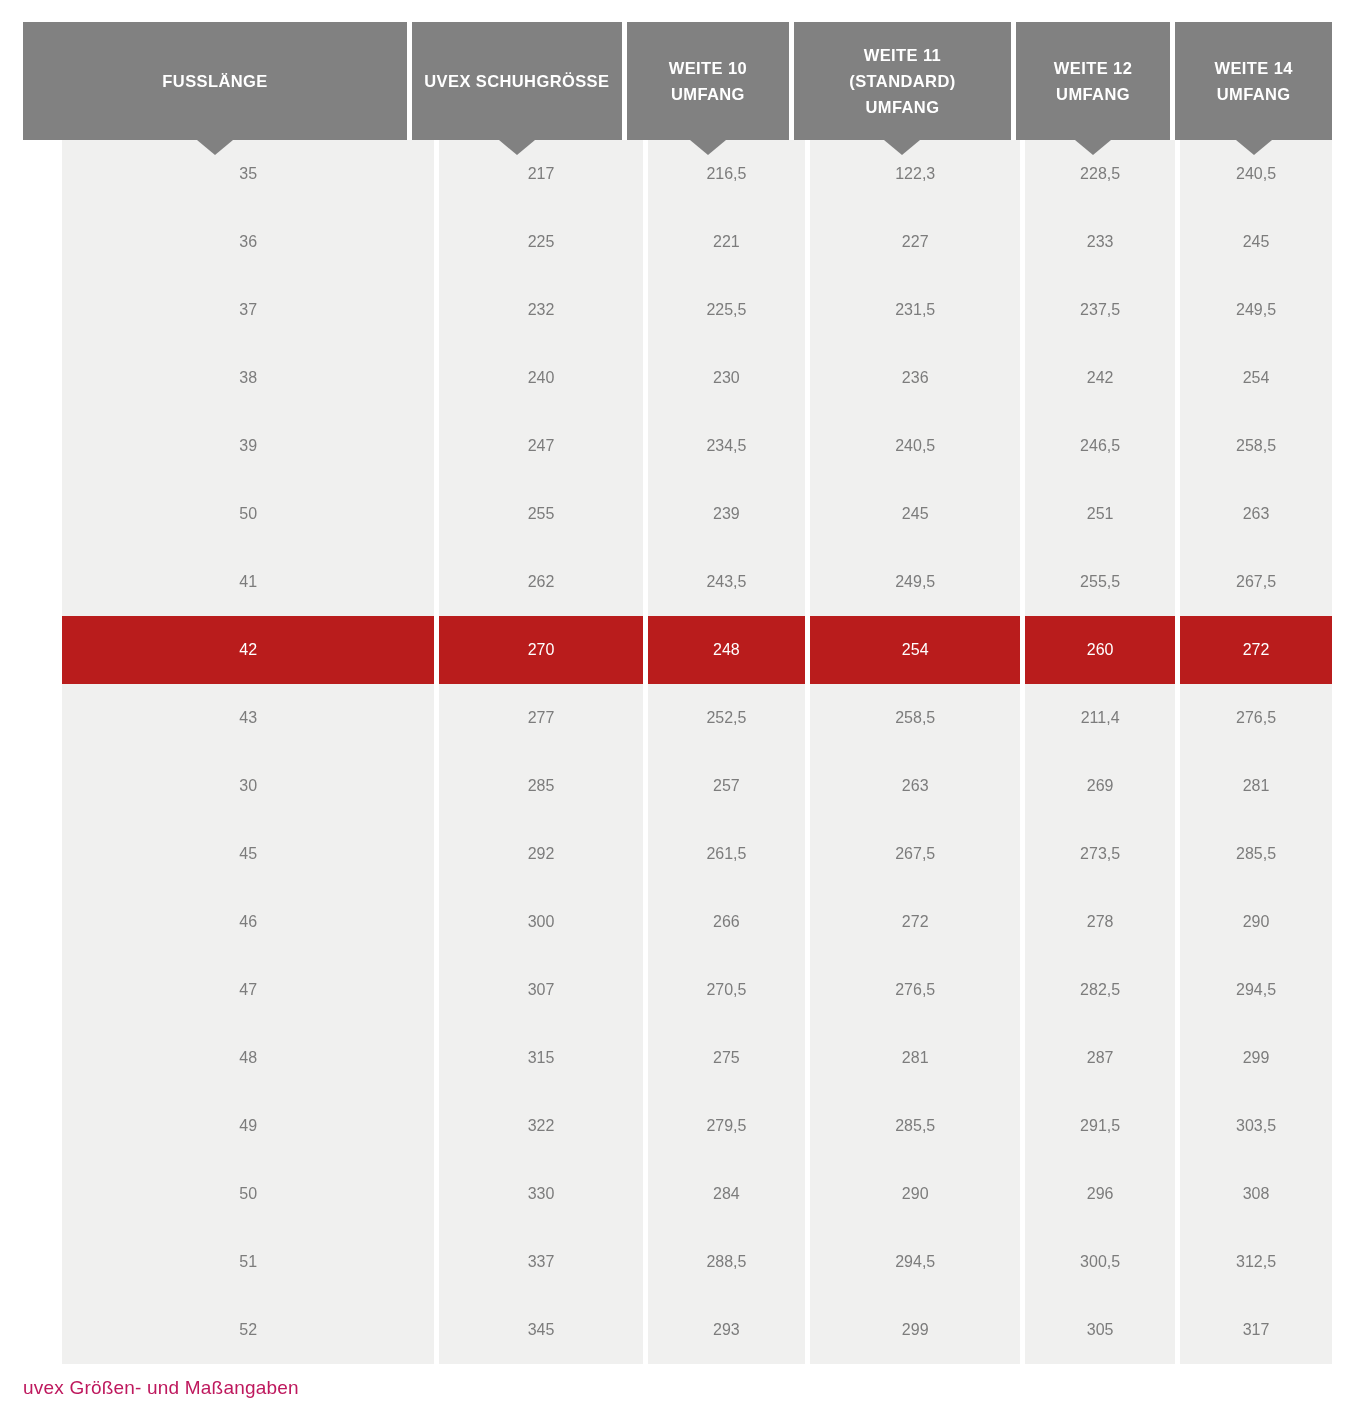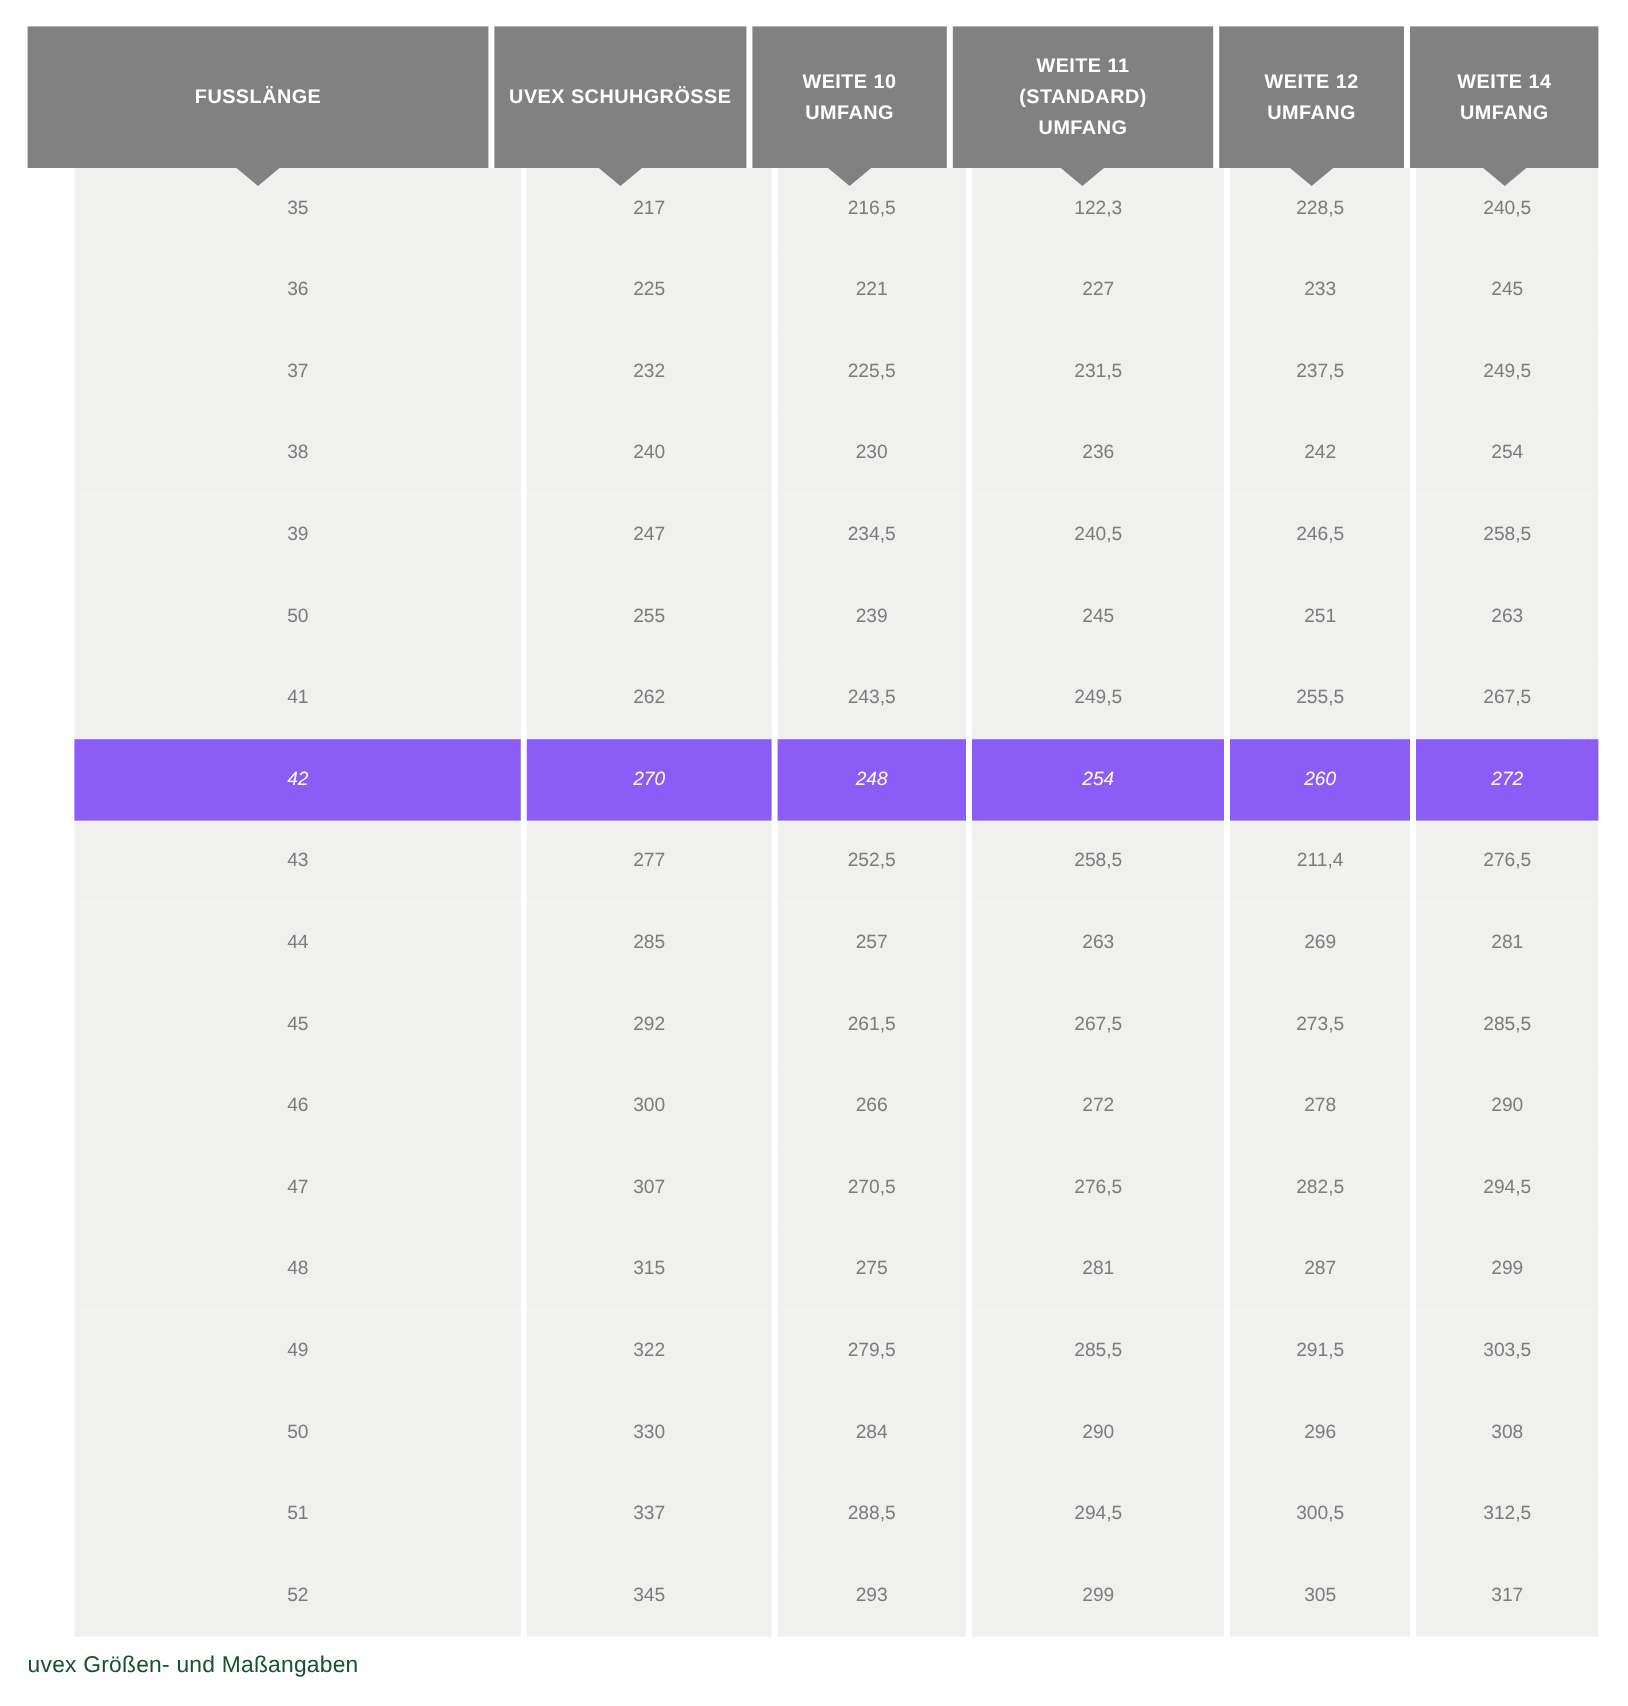--- a/index.html
+++ b/index.html
@@ -47,27 +47,26 @@
   .tbody .trow { height: 68px; padding-left: 39px; }
   .trow .cell {
     background: #f0f0ef;
     color: #7c7c7c;
     font-size: 16px;
     display: flex;
     align-items: center;
     justify-content: center;
   }
   .trow.highlight .cell {
-    background: #8b5cf6;
+    background: #b91c1c;
     color: #ffffff;
-    font-style: italic;
   }
   .caption {
     margin-top: 13px;
-    color: #14532d;
+    color: #be185d;
     font-size: 19px;
     letter-spacing: 0.2px;
   }
 </style>
 </head>
 <body>
 
 <div class="page">
   <div class="size-table">
     <div class="grid-row thead">
@@ -180,21 +179,21 @@
         </div>
         <div class="grid-row trow">
           <div class="cell">43</div>
           <div class="cell">277</div>
           <div class="cell">252,5</div>
           <div class="cell">258,5</div>
           <div class="cell">211,4</div>
           <div class="cell">276,5</div>
         </div>
         <div class="grid-row trow">
-          <div class="cell">44</div>
+          <div class="cell">30</div>
           <div class="cell">285</div>
           <div class="cell">257</div>
           <div class="cell">263</div>
           <div class="cell">269</div>
           <div class="cell">281</div>
         </div>
         <div class="grid-row trow">
           <div class="cell">45</div>
           <div class="cell">292</div>
           <div class="cell">261,5</div>

